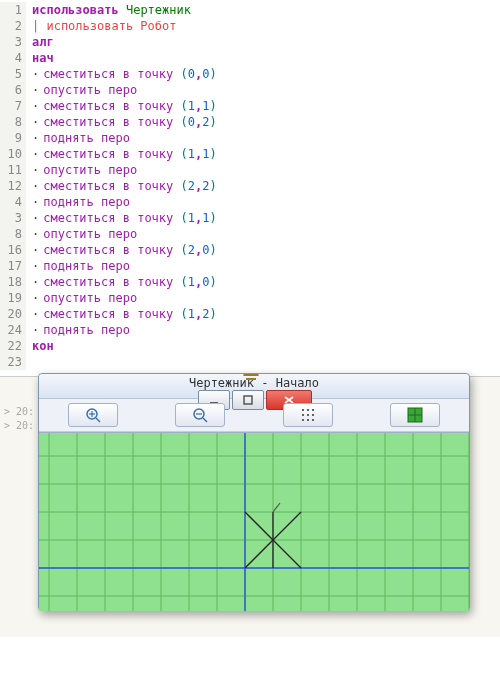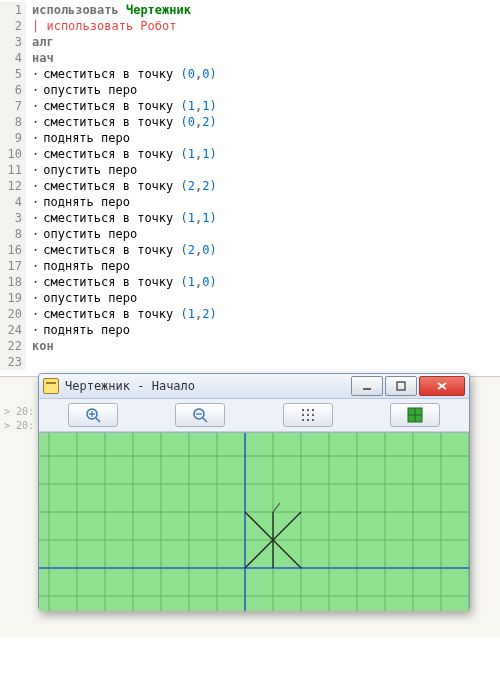--- a/index.html
+++ b/index.html
@@ -30,24 +30,24 @@
     background: #f3f3f0;
   }
   .code {
     padding-left: 6px;
     white-space: pre;
   }
   .dot {
     color: #333;
     padding-right: 4px;
   }
-  .kw-black { color: #737373; font-weight: bold; }
-  .kw-green { color: #008000; font-weight: bold; margin-top: 15px; }
+  .kw-black { color: #a21caf; font-weight: bold; }
+  .kw-green { color: #008000; font-weight: normal; margin-top: 15px; }
   .kw-gray  { color: #ef4444; }
-  .kw-blue  { color: #000000; }
+  .kw-blue  { color: #a21caf; }
   .paren    { color: #007a7a; }
   .num      { color: #0066dd; }
 
   .below {
     border-top: 1px solid #ccc;
     background: #f7f6f0;
     height: 260px;
     position: relative;
   }
   .log {
@@ -72,20 +72,21 @@
     box-shadow: 2px 4px 10px rgba(0,0,0,.35);
   }
   .titlebar {
     display: flex;
     align-items: center;
     height: 24px;
     background: linear-gradient(#f4f7fc, #d9e3f2);
     border-bottom: 1px solid #b6c5d9;
     padding: 0 4px;
     border-radius: 4px 4px 0 0;
+    flex-direction: column;
   }
   .win-icon {
     width: 14px; height: 14px;
     background: #ffe47a;
     border: 1px solid #a37a20;
     border-radius: 2px;
     margin-right: 6px;
     position: relative;
   }
   .win-icon::after {

